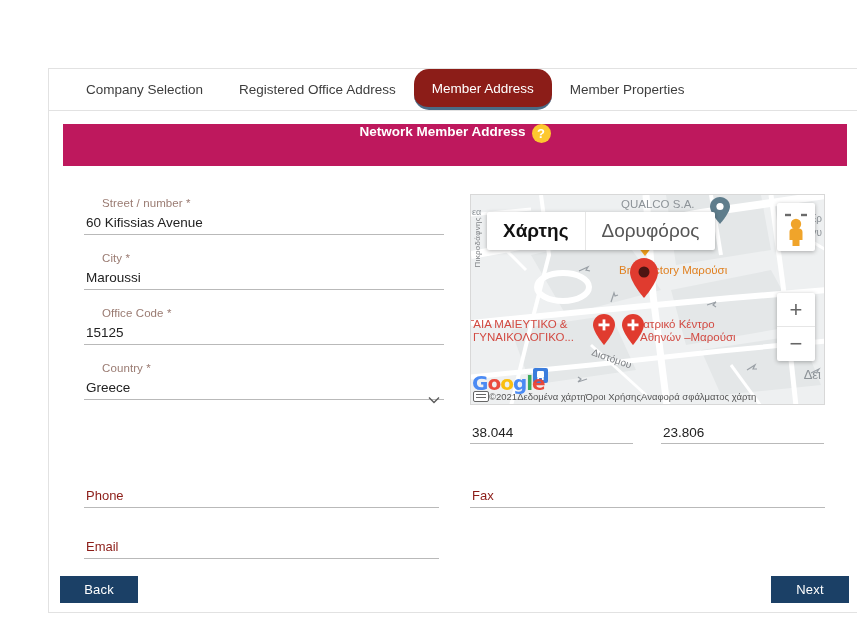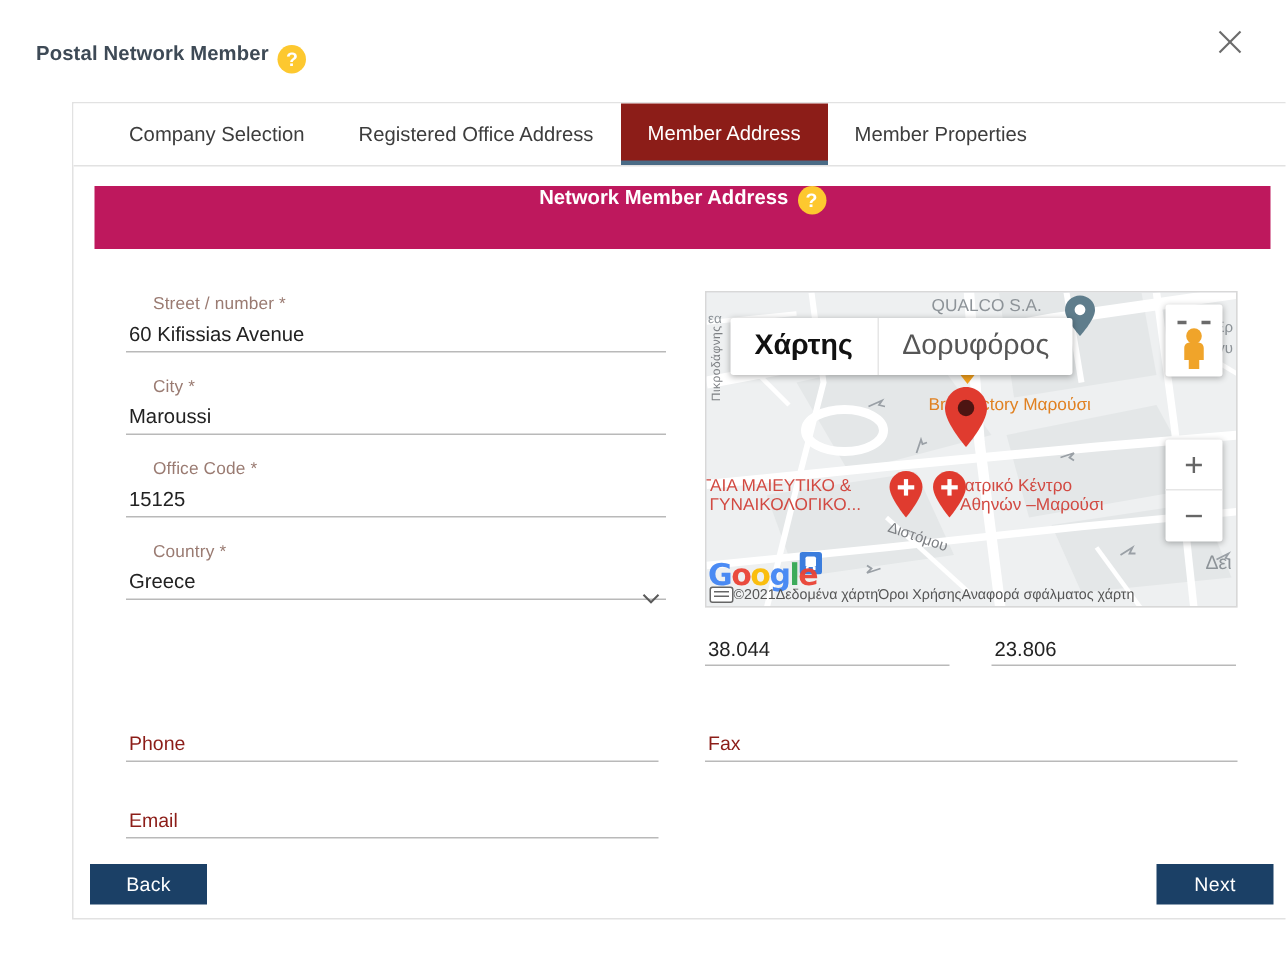--- a/index.html
+++ b/index.html
@@ -86,20 +86,21 @@
     white-space: nowrap;
     background: transparent;
     border: none;
     font-family: "Liberation Sans", sans-serif;
   }
   .tab.active {
     background: #8c1d18;
     color: #ffffff;
     border-bottom: 3px solid #4a6b86;
     font-weight: normal;
+    border-radius: 15px;
   }
 
   
   .banner {
     position: absolute;
     left: 14px; top: 55px;
     width: 784px; height: 42px;
     background: #be185d;
     color: #ffffff;
     display: flex;
@@ -356,31 +357,20 @@
     letter-spacing: .2px;
   }
   .btn.back { left: 11px; bottom: 9px; }
   .btn.next { right: 11px; bottom: 9px; }
 </style>
 </head>
 <body>
 
 <div id="page">
 
-  <div class="modal-header">
-    <div class="modal-title">
-      <span>Postal Network Member</span><span class="help-badge">?</span>
-    </div>
-    <div class="close-btn">
-      <svg width="22" height="22" viewBox="0 0 22 22">
-        <line x1="4" y1="4" x2="18" y2="18" stroke="#6b6b6b" stroke-width="1.4"></line>
-        <line x1="18" y1="4" x2="4" y2="18" stroke="#6b6b6b" stroke-width="1.4"></line>
-      </svg>
-    </div>
-  </div>
 
   <div class="card">
 
     <div class="tabs">
       <div class="tab">Company Selection</div>
       <div class="tab">Registered Office Address</div>
       <div class="tab active">Member Address</div>
       <div class="tab">Member Properties</div>
     </div>
 

